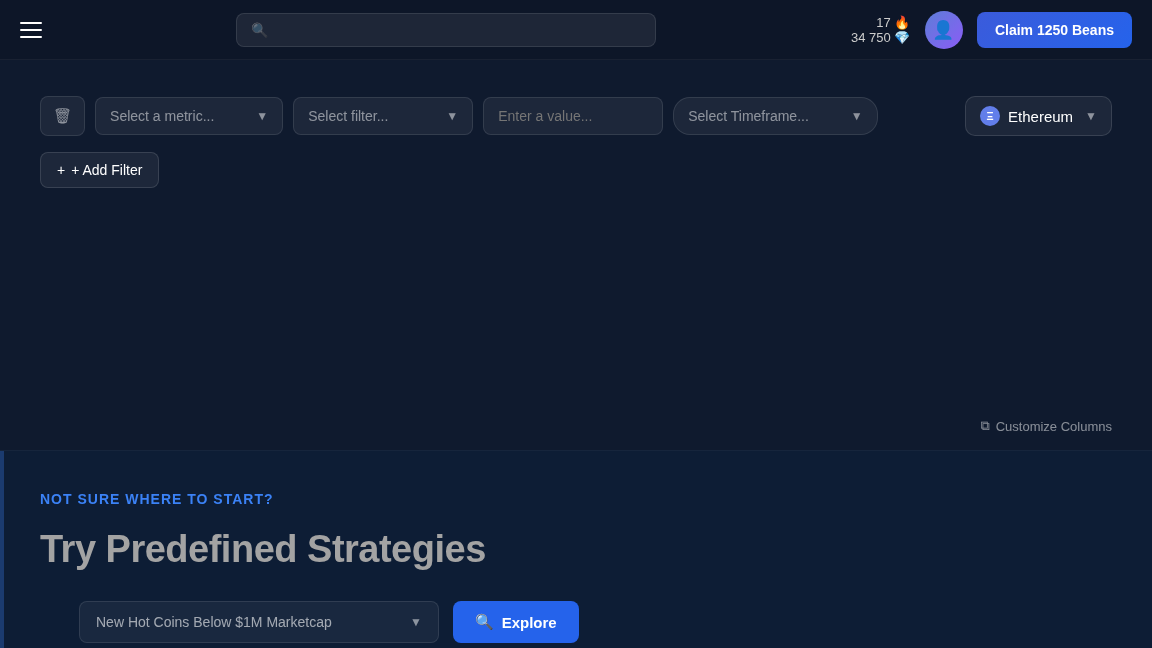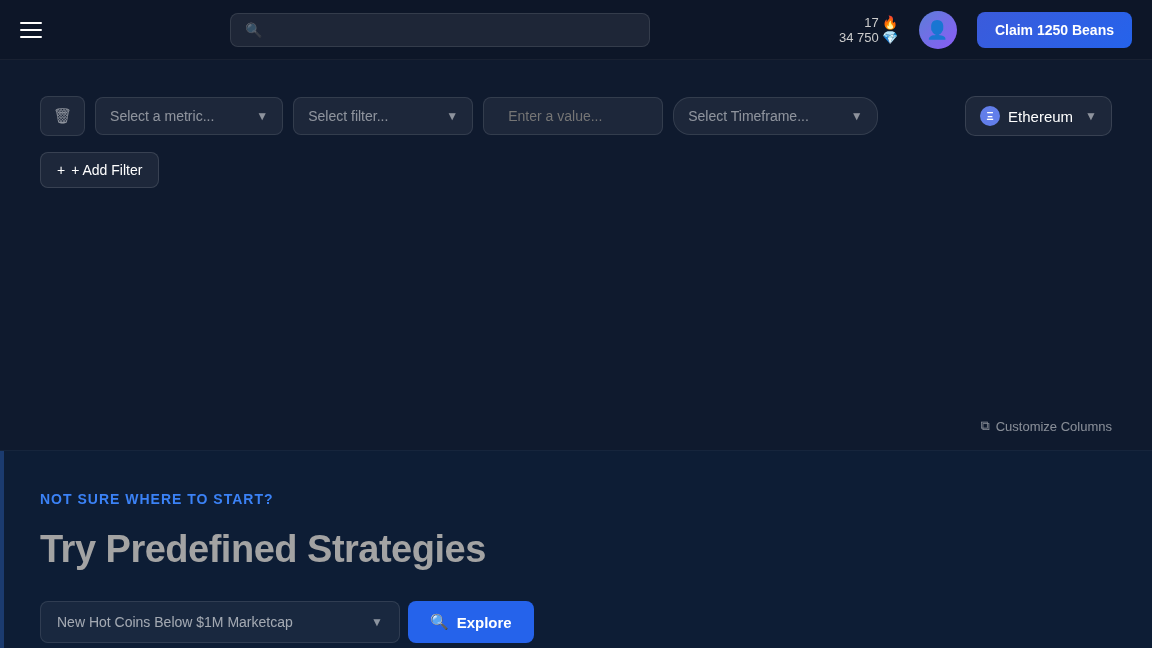--- a/index.html
+++ b/index.html
@@ -72,21 +72,21 @@
     }
 
     .search-icon-svg {
       color: rgba(255,255,255,0.4);
       font-size: 14px;
     }
 
     .header-right {
       display: flex;
       align-items: center;
-      gap: 20px;
+      gap: 14px;
     }
 
     .stats-block {
       display: flex;
       flex-direction: column;
       align-items: flex-end;
       font-size: 13px;
       color: #ccc;
     }
 
@@ -206,21 +206,21 @@
       gap: 38px;
       min-width: 180px;
     }
 
     .filter-select.wide { min-width: 200px; border-radius: 17px; }
 
     .filter-input {
       background: rgba(255,255,255,0.06);
       border: 1px solid rgba(255,255,255,0.1);
       border-radius: 8px;
-      padding: 10px 24px;
+      padding: 10px 14px;
       font-size: 14px;
       color: rgba(255,255,255,0.4);
       outline: none;
       width: 180px;
     }
 
     
     .action-row {
       display: flex;
       align-items: center;
@@ -342,21 +342,22 @@
       font-size: 38px;
       font-weight: 800;
       color: #a3a3a3;
       margin-bottom: 30px;
       letter-spacing: -0.5px;
     }
 
     .strategy-row {
       display: flex;
       align-items: center;
-      gap: 8px;
+      gap: 14px;
+      margin-left: 39px;
     }
 
     .strategy-dropdown {
       display: flex;
       align-items: center;
       justify-content: space-between;
       background: rgba(255,255,255,0.05);
       border: 1px solid rgba(255,255,255,0.1);
       border-radius: 8px;
       padding: 12px 16px;

